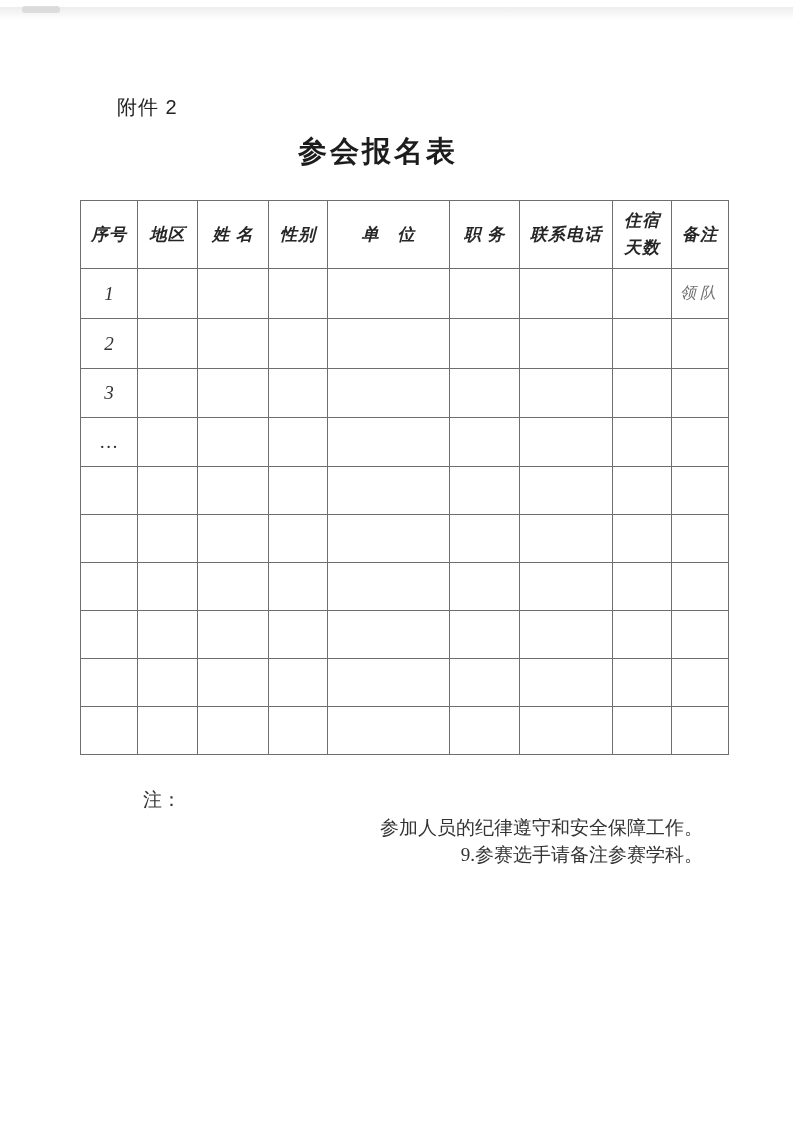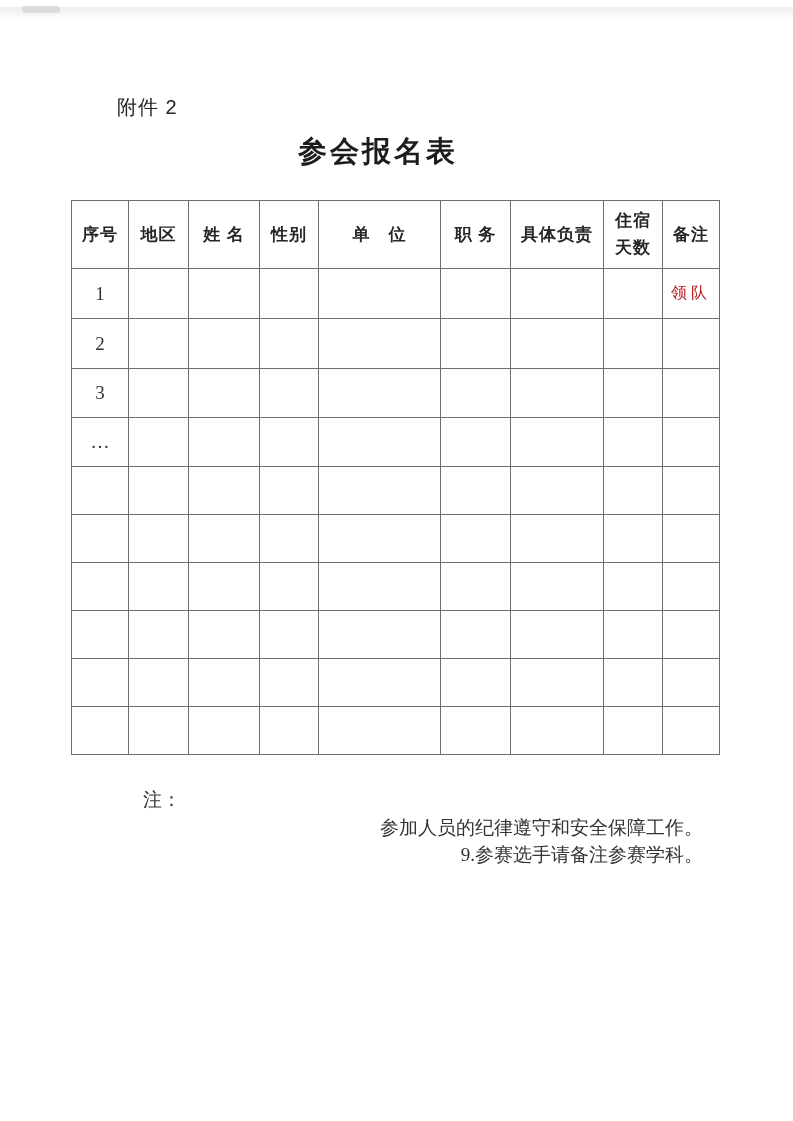--- a/index.html
+++ b/index.html
@@ -23,43 +23,44 @@
     font-family:"Liberation Sans", sans-serif;
     font-size:20px; color:#232323; letter-spacing:1px;
   }
   .page-title {
     position:absolute; left:0; top:132px; width:756px;
     text-align:center;
     font-family:"Liberation Sans", sans-serif;
     font-size:29px; font-weight:700; color:#1c1c1c; letter-spacing:3px;
   }
   table.reg-table {
-    position:absolute; left:71px; top:200px; width:648px;
+    position:absolute; left:80px; top:200px; width:648px;
     border-collapse:collapse; table-layout:fixed;
     border:1px solid #565656;
+    font-style:italic;
   }
   .reg-table th, .reg-table td {
     border:1px solid #6e6e6e;
     text-align:center; vertical-align:middle;
     overflow:hidden;
   }
   .reg-table thead tr { height:68px; }
   .reg-table th {
     font-family:"Liberation Sans", sans-serif;
     font-size:17px; font-weight:700; color:#262626; letter-spacing:1px;
   }
   .reg-table th.stacked { white-space:pre-line; line-height:1.55; }
   .reg-table tbody tr { height:48px; }
   .reg-table tbody tr:nth-child(1), .reg-table tbody tr:nth-child(2) { height:50px; }
   .reg-table tbody tr:nth-child(3), .reg-table tbody tr:nth-child(4) { height:49px; }
   .reg-table td {
     font-family:"Liberation Serif", serif;
     font-size:19px; color:#333333;
   }
-  .reg-table td.remark { font-size:16px; letter-spacing:4px; color:#b91c1c;margin-top:20px; }
+  .reg-table td.remark { font-size:16px; letter-spacing:4px; color:#737373;margin-top:20px; }
   .notes {
     position:absolute; left:143px; top:786px; width:560px;
     font-family:"Liberation Serif", serif;
     font-size:19px; line-height:27.5px; color:#333333;
   }
   .notes .note-line { display:block; }
   .notes .indent { margin-left:44px;text-align:right; }
   .notes .note-first { display:flex; }
 </style>
 </head>
@@ -85,21 +86,21 @@
       <col style="width:57px">
   </colgroup>
   <thead>
     <tr>
       <th>序号</th>
       <th>地区</th>
       <th>姓 名</th>
       <th>性别</th>
       <th>单　位</th>
       <th>职 务</th>
-      <th>具体负责</th>
+      <th>联系电话</th>
       <th class="stacked">住宿
 天数</th>
       <th>备注</th>
     </tr>
   </thead>
   <tbody>
     <tr>
       <td class="seq">1</td>
       <td></td>
       <td></td>

